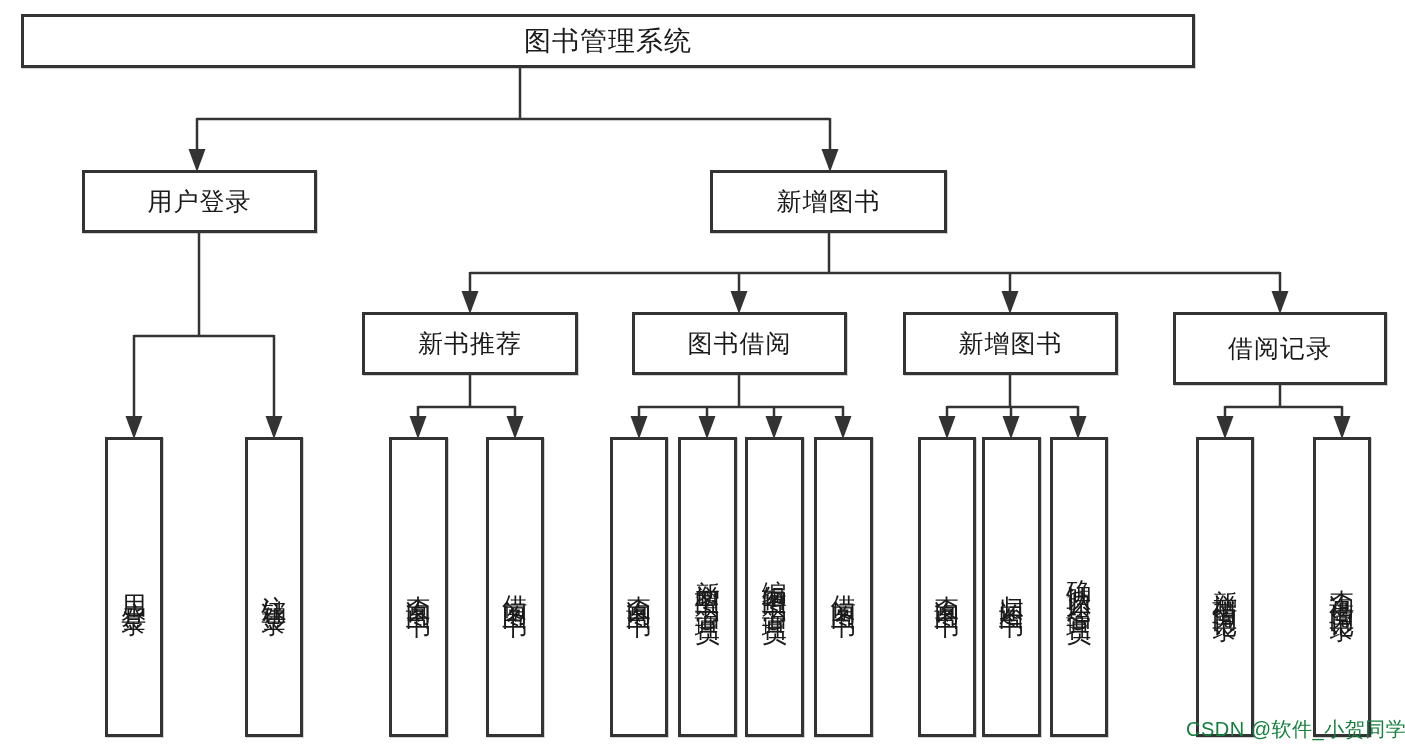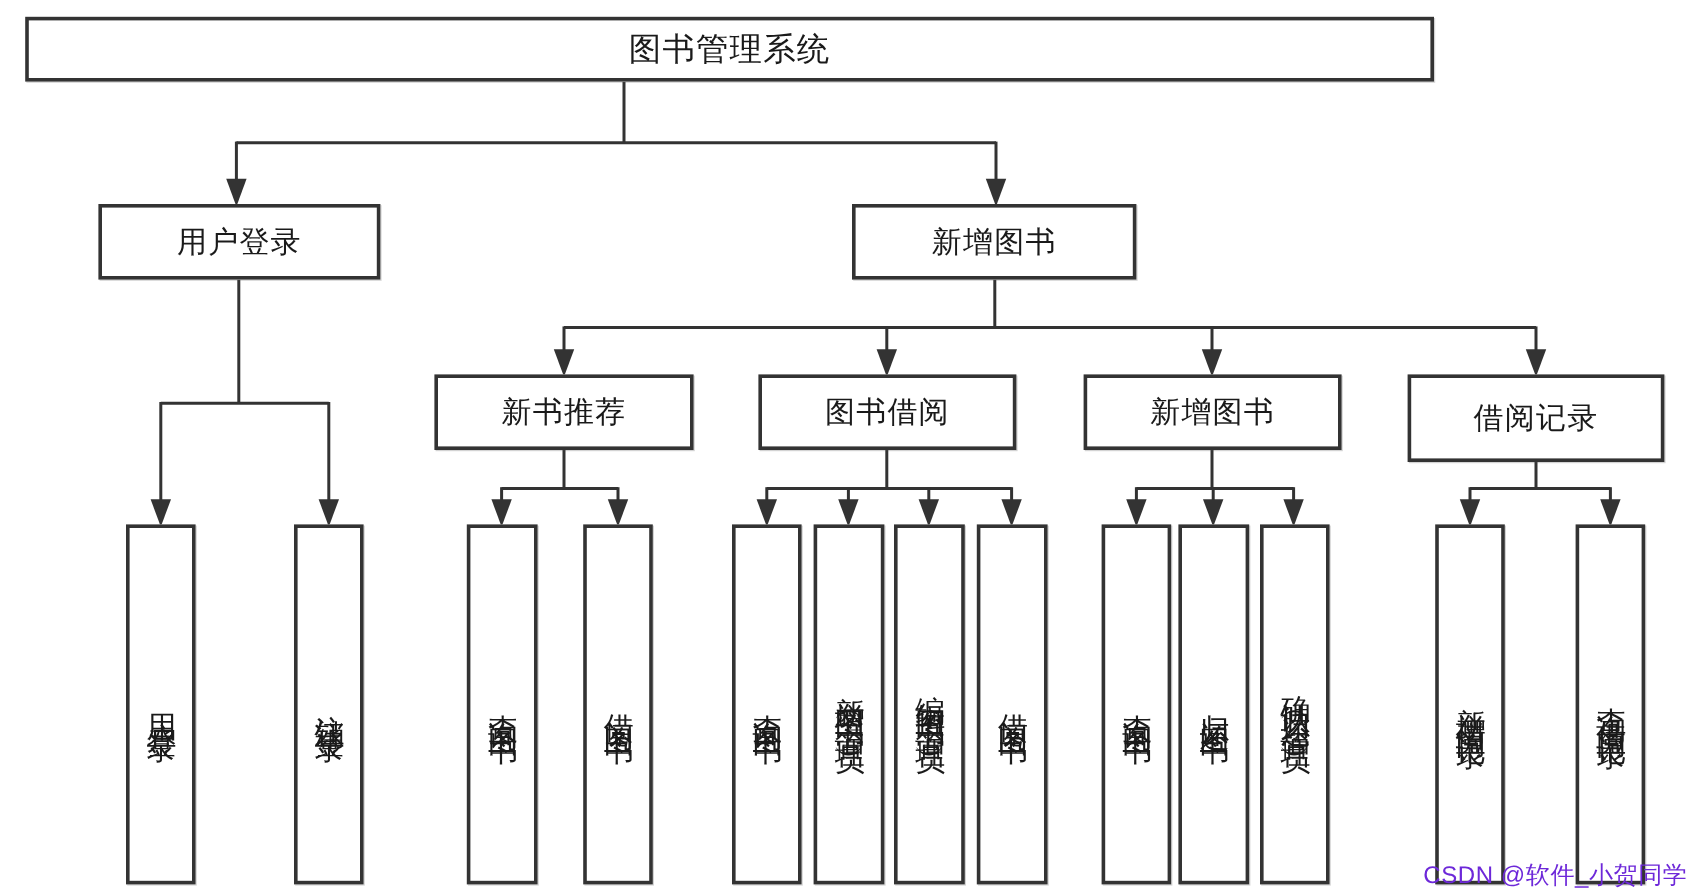--- a/index.html
+++ b/index.html
@@ -54,21 +54,21 @@
   .n-d2{left:982px;width:59px;}
   .n-d3{left:1050px;width:58px;}
   .n-e1{left:1196px;width:58px;}
   .n-e2{left:1313px;width:58px;}
   .watermark{
     position:absolute;
     left:1186px;
     top:716px;
     font-size:20px;
     letter-spacing:0.5px;
-    color:#6d28d9;
+    color:#15803d;
     z-index:20;
     white-space:nowrap;
   }
 </style>
 </head>
 <body>
 
 <div class="canvas">
 
   <svg class="wires" viewBox="0 0 1405 747" xmlns="http://www.w3.org/2000/svg" fill="none" stroke="#333333" stroke-width="2.5">

